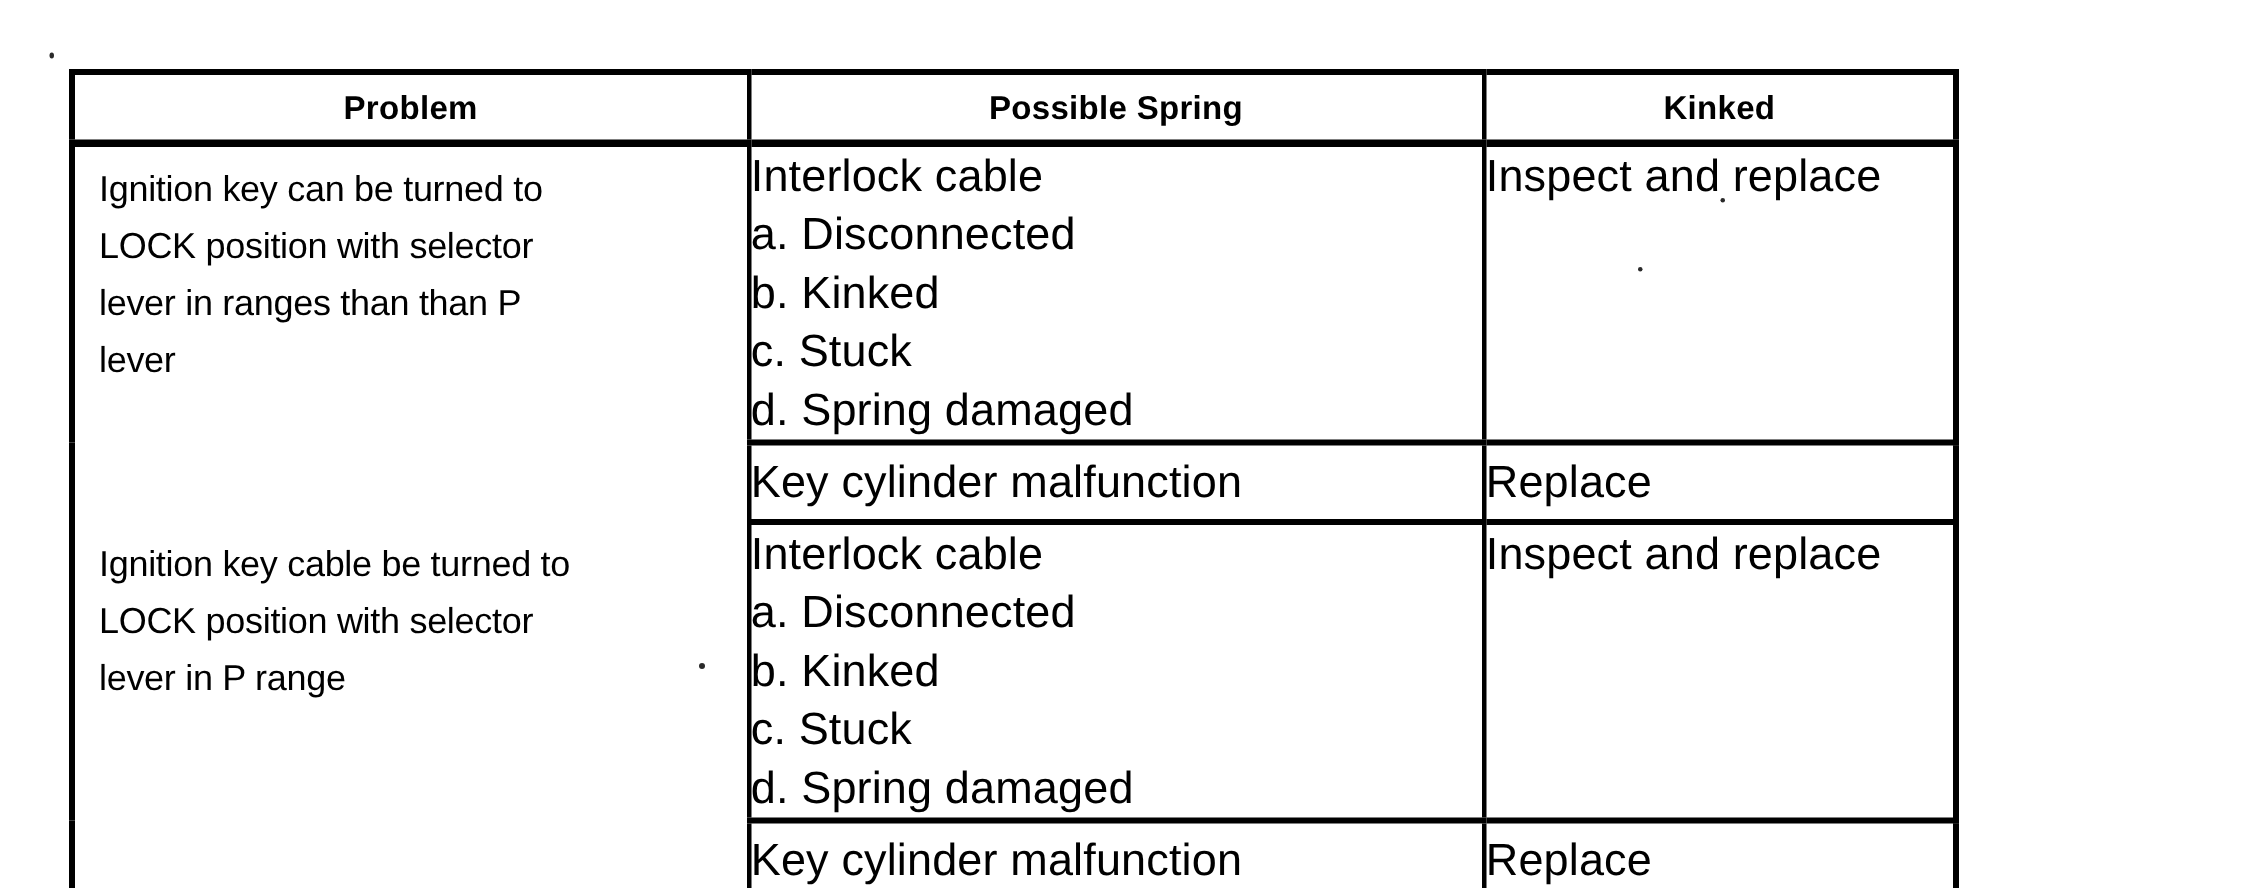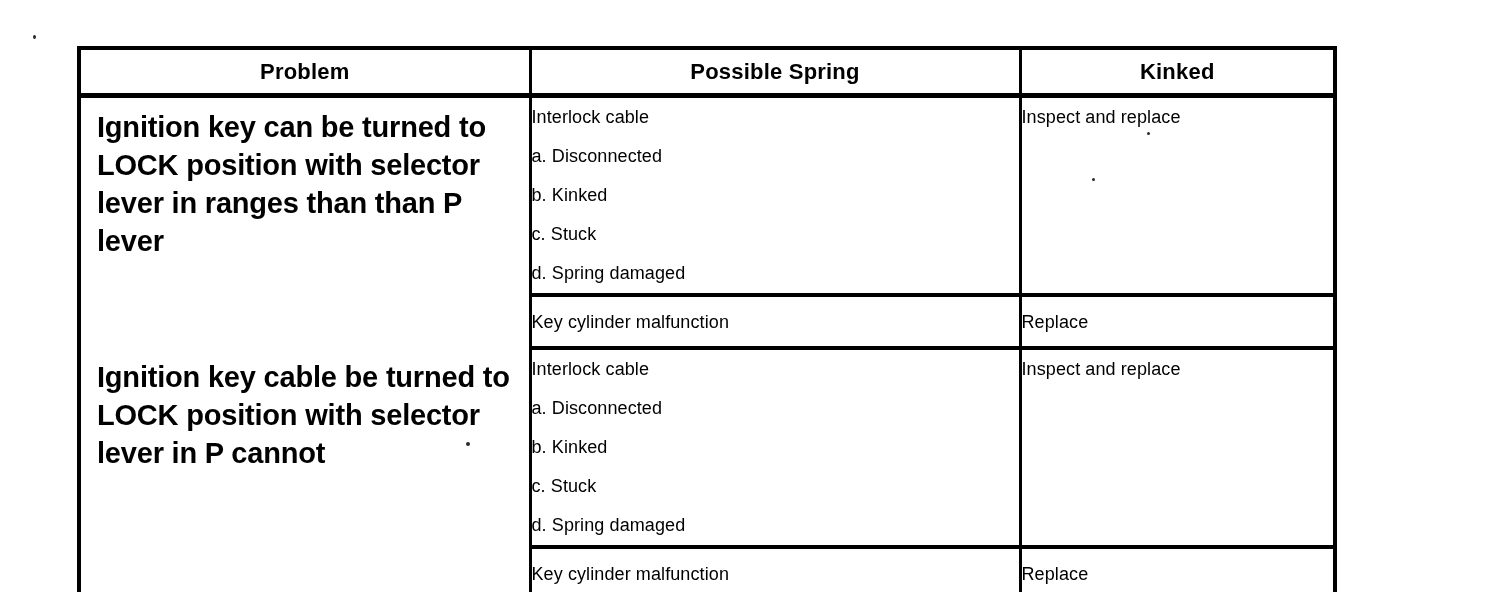--- a/index.html
+++ b/index.html
@@ -25,21 +25,20 @@
     pointer-events: none;
   }
 
   
   .table-wrap {
     position: absolute;
     left: 46px;
     top: 46px;
     width: 1256px;
     height: 533px;
-    margin-left: 31px;
   }
 
   table.tbl {
     width: 100%;
     height: 100%;
     border-collapse: collapse;
     table-layout: fixed;
   }
 
   table.tbl td, table.tbl th {
@@ -69,27 +68,27 @@
     font-weight: bold;
     font-size: 22px;
     letter-spacing: 0.2px;
     height: 43px;
     line-height: 43px;
     white-space: nowrap;
   }
 
   
   .cell {
-    font-size: 18px;
+    font-size: 30px;
     line-height: 39px;
     padding: 9px 0 6px 12px;
   }
   .cell.problem {
-    font-weight: bold;
-    font-size: 29px;
+    font-weight: normal;
+    font-size: 24px;
     line-height: 38px;
     letter-spacing: -0.2px;
     padding-left: 16px;
     padding-top: 10px;
   }
   .cell .ln {
     display: block;
     white-space: nowrap;
   }
   .cell.cause .ln { letter-spacing: 0.1px; }
@@ -152,21 +151,21 @@
         </td>
         <td class="cell action bd-out-r bd-thick-b">
           <span class="ln">Replace</span>
         </td>
       </tr>
 
       <tr>
         <td class="cell problem bd-out-l bd-v" rowspan="2">
           <span class="ln">Ignition key cable be turned to</span>
           <span class="ln">LOCK position with selector</span>
-          <span class="ln">lever in P cannot</span>
+          <span class="ln">lever in P range</span>
         </td>
         <td class="cell cause bd-v bd-thick-b">
           <span class="ln">Interlock cable</span>
           <span class="ln">a. Disconnected</span>
           <span class="ln">b. Kinked</span>
           <span class="ln">c. Stuck</span>
           <span class="ln">d. Spring damaged</span>
         </td>
         <td class="cell action bd-out-r bd-thick-b">
           <span class="ln">Inspect and replace</span>

